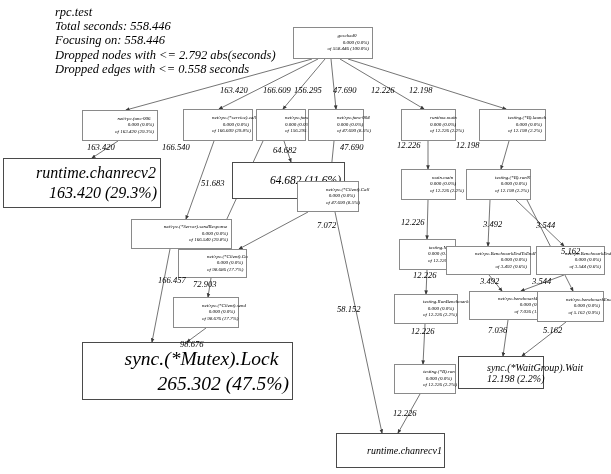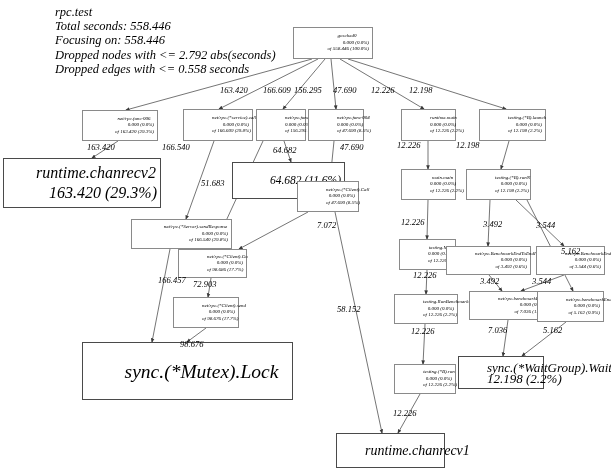--- a/index.html
+++ b/index.html
@@ -144,20 +144,21 @@
         <div class="ln">0.000 (0.0%)</div>
         <div class="ln">of 98.686 (17.7%)</div>
       </div>
       <div class="node" style="left: 173px; top: 297px; width: 66px; height: 31px; font-size: 5px; line-height: 6.4px;">
         <div class="ln first">net/rpc.(*Client).send</div>
         <div class="ln">0.000 (0.0%)</div>
         <div class="ln">of 98.676 (17.7%)</div>
       </div>
       <div class="node big" style="left: 82px; top: 342px; width: 211px; height: 58px; font-size: 19.5px; line-height: 25px;">
         <div class="ln first">sync.(*Mutex).Lock</div>
+        <div class="ln">265.302 (47.5%)</div>
       </div>
       <div class="node" style="left: 401px; top: 169px; width: 55px; height: 31px; font-size: 5px; line-height: 6.4px;">
         <div class="ln first">main.main</div>
         <div class="ln">0.000 (0.0%)</div>
         <div class="ln">of 12.226 (2.2%)</div>
       </div>
       <div class="node" style="left: 466px; top: 169px; width: 65px; height: 31px; font-size: 5px; line-height: 6.4px;">
         <div class="ln first">testing.(*B).runN</div>
         <div class="ln">0.000 (0.0%)</div>
         <div class="ln">of 12.198 (2.2%)</div>
@@ -190,25 +191,25 @@
       <div class="node" style="left: 537px; top: 291px; width: 67px; height: 31px; font-size: 5px; line-height: 6.4px;">
         <div class="ln first">net/rpc.benchmarkEndToEndAsync</div>
         <div class="ln">0.000 (0.0%)</div>
         <div class="ln">of 5.162 (0.9%)</div>
       </div>
       <div class="node" style="left: 394px; top: 364px; width: 62px; height: 30px; font-size: 5px; line-height: 6.4px;">
         <div class="ln first">testing.(*B).run</div>
         <div class="ln">0.000 (0.0%)</div>
         <div class="ln">of 12.226 (2.2%)</div>
       </div>
-      <div class="node big" style="left: 458px; top: 356px; width: 86px; height: 33px; font-size: 13px; line-height: 11px;">
+      <div class="node big" style="left: 458px; top: 356px; width: 86px; height: 33px; font-size: 10px; line-height: 11px;">
         <div class="ln first">sync.(*WaitGroup).Wait</div>
         <div class="ln">12.198 (2.2%)</div>
       </div>
-      <div class="node big" style="left: 336px; top: 433px; width: 109px; height: 35px; font-size: 14px; line-height: 14px;">
+      <div class="node big" style="left: 336px; top: 433px; width: 109px; height: 35px; font-size: 10px; line-height: 14px;">
         <div class="ln first">runtime.chanrecv1</div>
       </div>
     </div>
   <div class="elabel-layer">
       <div class="elabel" style="left: 220px; top: 86px;">163.420</div>
       <div class="elabel" style="left: 263px; top: 86px;">166.609</div>
       <div class="elabel" style="left: 294px; top: 86px;">156.295</div>
       <div class="elabel" style="left: 333px; top: 86px;">47.690</div>
       <div class="elabel" style="left: 371px; top: 86px;">12.226</div>
       <div class="elabel" style="left: 409px; top: 86px;">12.198</div>

